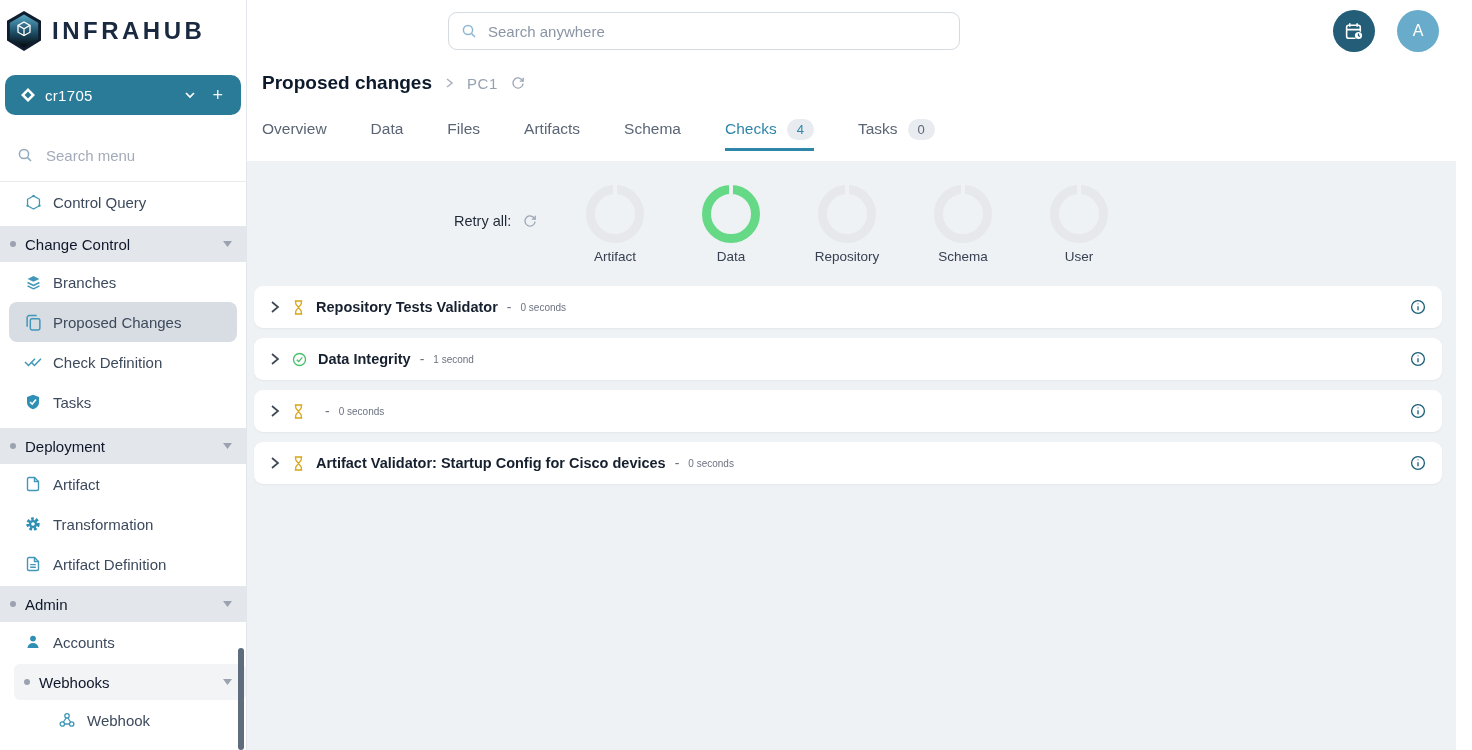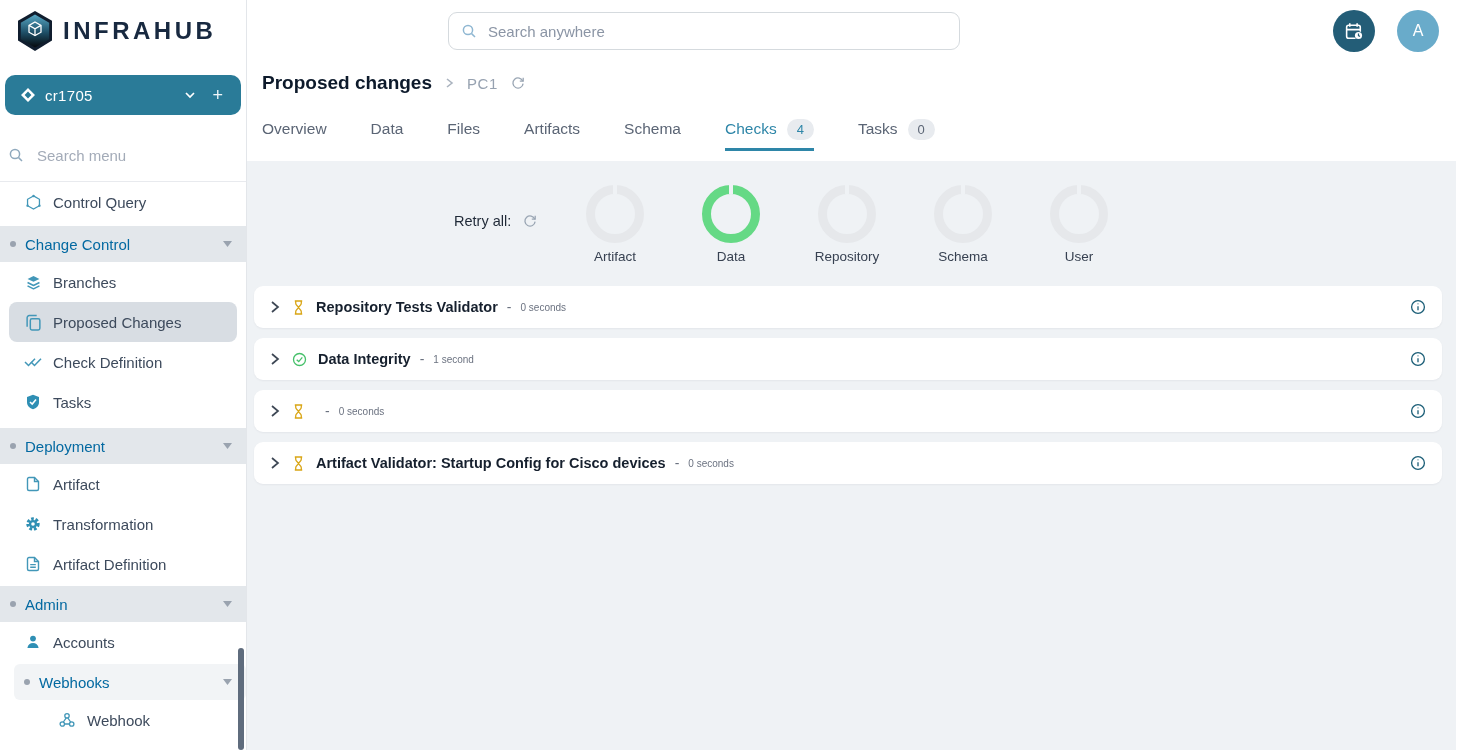--- a/index.html
+++ b/index.html
@@ -4,39 +4,39 @@
 <style>
   * { box-sizing: border-box; }
   html,body { margin:0; padding:0; }
   body {
     width:1472px; height:750px; overflow:hidden; position:relative;
     font-family:"Liberation Sans", sans-serif; background:#ffffff; color:#1f2937;
   }
   
   .sidebar { position:absolute; left:0; top:0; width:247px; height:750px;
     background:#fff; border-right:1px solid #e3e6ea; z-index:5; }
-  .logo-row { height:62px; display:flex; align-items:center; padding-left:16px; gap:9px; }
+  .logo-row { height:62px; display:flex; align-items:center; padding-left:5px; gap:9px; }
   .logo-text { font-size:24px; font-weight:800; letter-spacing:3.5px; color:#182940; }
   .branch-selector { margin:13px 5px 0 5px; height:40px; background:#2a7b98; border-radius:10px;
     display:flex; align-items:center; padding:0 10px 0 16px; color:#fff; cursor:pointer; }
   .branch-name { font-size:15px; margin-left:10px; flex:1; letter-spacing:.3px; }
   .sel-btn { display:flex; align-items:center; justify-content:center; padding:6px 8px; cursor:pointer; }
   .plus-label { font-size:18px; font-weight:400; line-height:1; color:#f0f6f9; }
-  .menu-search { height:52px; margin-top:14px; display:flex; align-items:center; gap:11px; padding-left:8px; }
+  .menu-search { height:52px; margin-top:14px; display:flex; align-items:center; gap:11px; padding-left:17px; }
   .menu-search input { border:none; outline:none; font-size:15px; color:#374151; width:170px;
     font-family:"Liberation Sans", sans-serif; background:transparent; }
   .menu-search input::placeholder { color:#a3abb8; }
   .divider { height:1px; background:#e8eaee; }
   .menu { font-size:15px; color:#3d4a5c; }
   .menu-item { height:40px; display:flex; align-items:center; gap:11px; padding-left:24px; cursor:pointer; }
   .menu-item.active { background:#d8dde3; border-radius:8px; margin:0 9px; padding-left:15px; }
   .menu-item.l3 { padding-left:58px; }
   .mi-icon { width:18px; height:18px; flex:none; display:flex; align-items:center; justify-content:center; }
   .menu-section { height:36px; display:flex; align-items:center; gap:9px; padding:0 14px 0 10px;
-    background:#e3e7eb; color:#0369a1; cursor:pointer; }
+    background:#e3e7eb; color:#0f172a; cursor:pointer; }
   .menu-section.mt4 { margin-top:4px; } .menu-section.mt6 { margin-top:6px; } .menu-section.mt8 { margin-top:2px; }
   .menu-section.sub { background:#f2f4f6; margin-left:14px; border-radius:6px; }
   .bullet { width:6px; height:6px; border-radius:50%; background:#9aa3af; flex:none; }
   .section-caret { margin-left:auto; display:flex; }
   .scroll-thumb { position:absolute; right:2px; top:648px; width:6px; height:102px;
     background:#5f6c7d; border-radius:3px; cursor:pointer; }
   
   .main { position:absolute; left:232px; top:0; width:1224px; height:750px; background:#fff; }
   .topbar { height:62px; position:relative; background:#fff; }
   .search-wrap { position:absolute; left:216px; top:12px; width:512px; height:38px;

